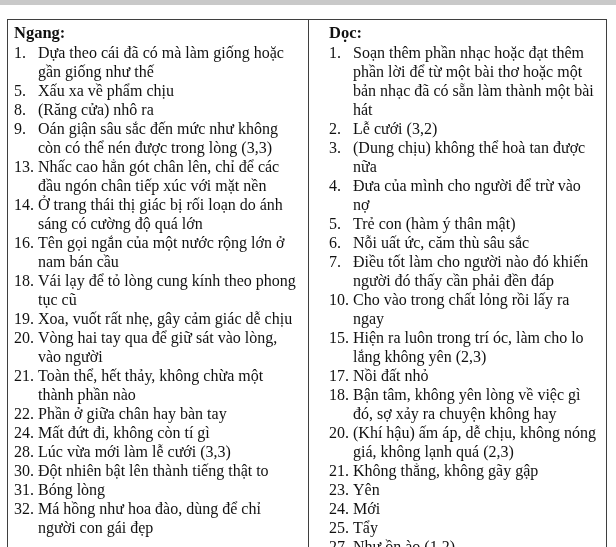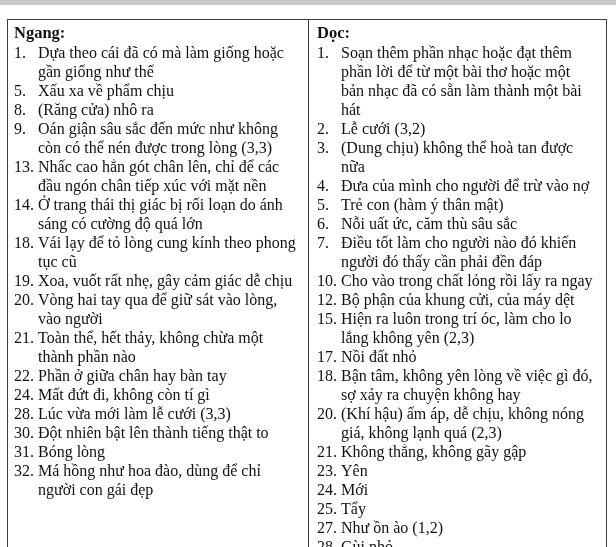--- a/index.html
+++ b/index.html
@@ -40,20 +40,21 @@
     font-size: 16px;
     line-height: 19px;
   }
   .col-across {
     width: 301px;
     border-right: 1px solid #3f3f3f;
   }
   .col-down {
     flex: 1;
     padding-left: 8px;
+    margin-left: 12px;
   }
   .col-title {
     font-weight: bold;
     font-size: 16.5px;
     line-height: 20px;
   }
   ol.clue-list {
     margin: 0;
     padding: 0;
     list-style: none;
@@ -100,20 +101,24 @@
           </li>
           <li class="clue">
             <span class="num">13.</span>
             <span class="txt">Nhấc cao hẳn gót chân lên, chỉ để các đầu ngón chân tiếp xúc với mặt nền</span>
           </li>
           <li class="clue">
             <span class="num">14.</span>
             <span class="txt">Ở trang thái thị giác bị rối loạn do ánh sáng có cường độ quá lớn</span>
           </li>
           <li class="clue">
+            <span class="num">16.</span>
+            <span class="txt">Tên gọi ngắn của một nước rộng lớn ở nam bán cầu</span>
+          </li>
+          <li class="clue">
             <span class="num">18.</span>
             <span class="txt">Vái lạy để tỏ lòng cung kính theo phong tục cũ</span>
           </li>
           <li class="clue">
             <span class="num">19.</span>
             <span class="txt">Xoa, vuốt rất nhẹ, gây cảm giác dễ chịu</span>
           </li>
           <li class="clue">
             <span class="num">20.</span>
             <span class="txt">Vòng hai tay qua để giữ sát vào lòng, vào người</span>
@@ -178,24 +183,20 @@
           </li>
           <li class="clue">
             <span class="num">7.</span>
             <span class="txt">Điều tốt làm cho người nào đó khiến người đó thấy cần phải đền đáp</span>
           </li>
           <li class="clue">
             <span class="num">10.</span>
             <span class="txt">Cho vào trong chất lỏng rồi lấy ra ngay</span>
           </li>
           <li class="clue">
-            <span class="num">12.</span>
-            <span class="txt">Bộ phận của khung cửi, của máy dệt</span>
-          </li>
-          <li class="clue">
             <span class="num">15.</span>
             <span class="txt">Hiện ra luôn trong trí óc, làm cho lo lắng không yên (2,3)</span>
           </li>
           <li class="clue">
             <span class="num">17.</span>
             <span class="txt">Nồi đất nhỏ</span>
           </li>
           <li class="clue">
             <span class="num">18.</span>
             <span class="txt">Bận tâm, không yên lòng về việc gì đó, sợ xảy ra chuyện không hay</span>

